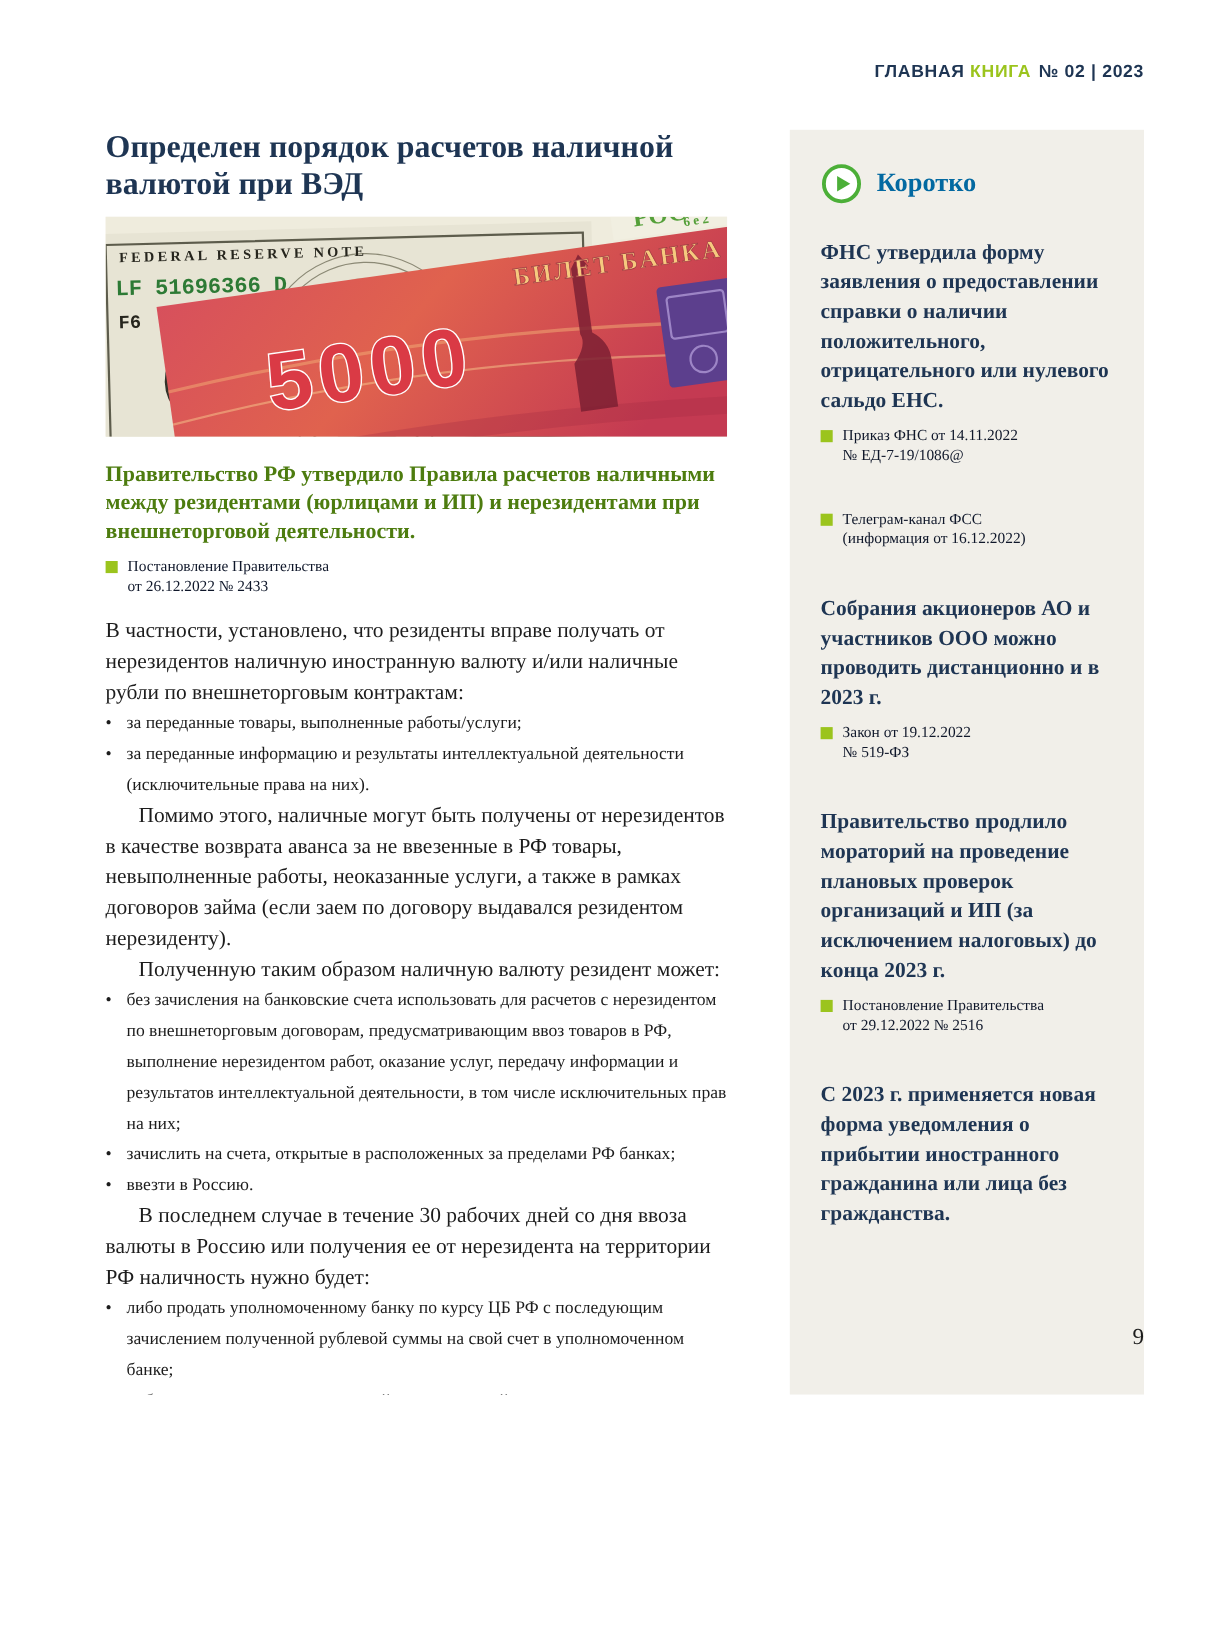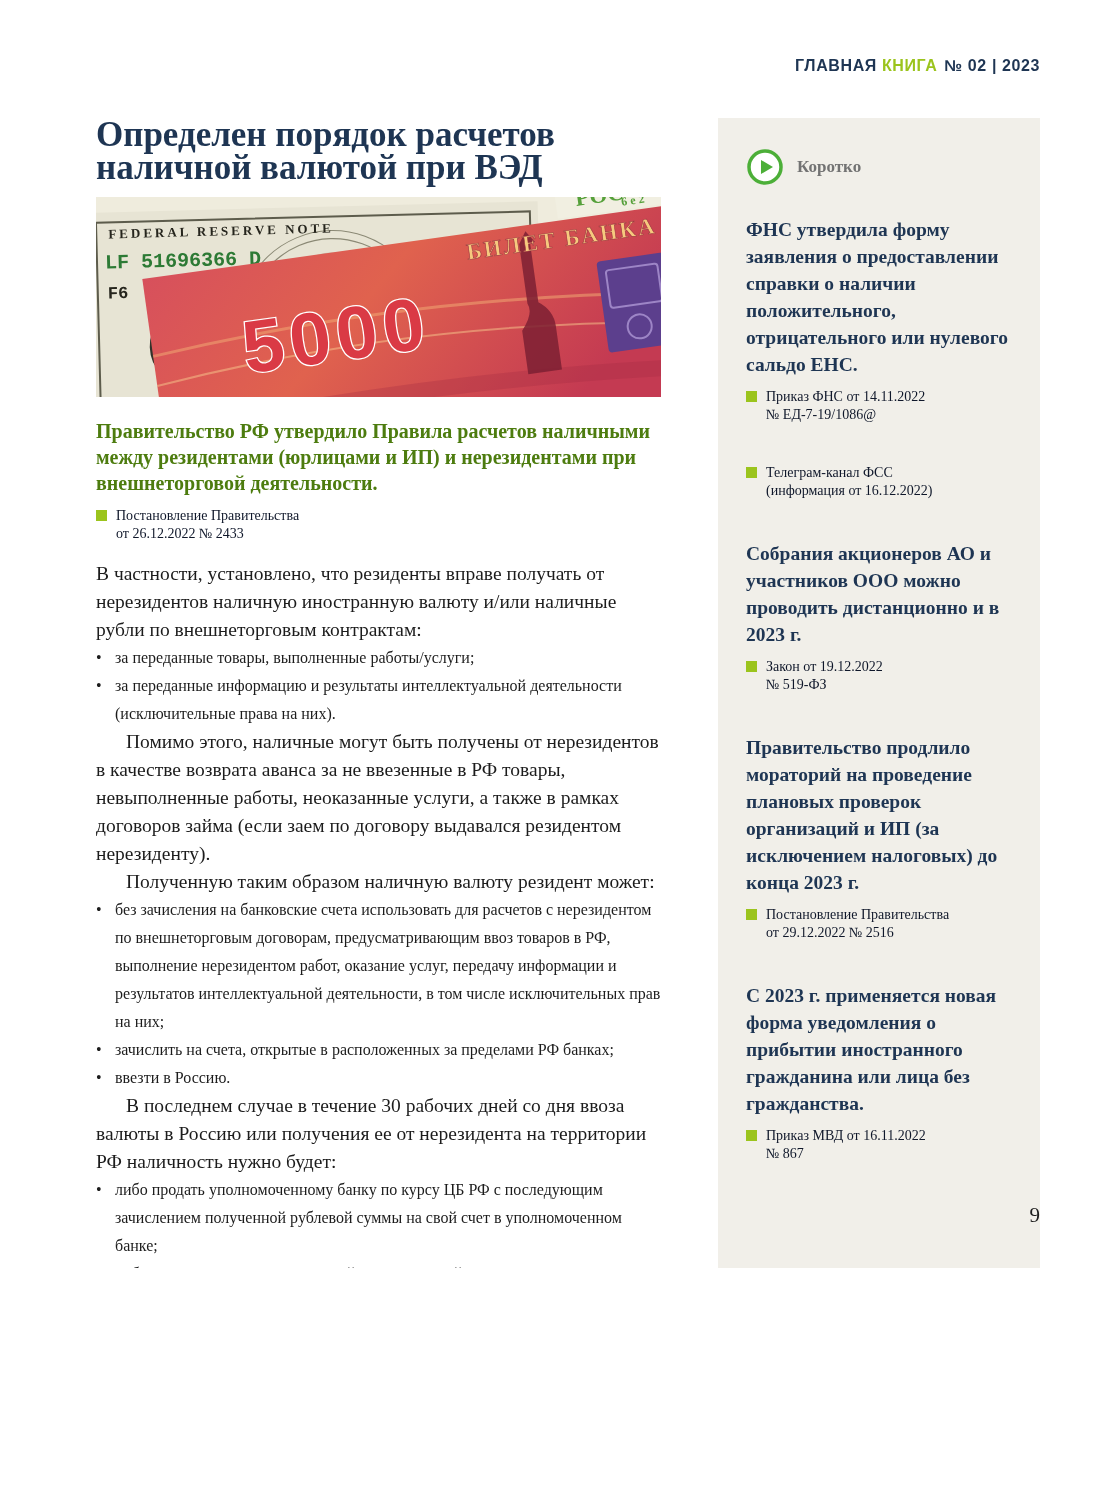--- a/index.html
+++ b/index.html
@@ -7,37 +7,37 @@
   .page{position:relative;width:1104px;height:1268px;margin:0 auto;background:#ffffff;
         font-family:"Liberation Serif",serif;color:#1c1c1c;overflow:hidden}
 
   .page-header{position:absolute;top:57px;right:64px;font-family:"Liberation Sans",sans-serif;
         font-size:16px;font-weight:700;letter-spacing:.6px;color:#1e3553;white-space:nowrap}
   .brand-green{color:#9bc41d;margin-left:5px}
   .brand-issue{margin-left:7px}
 
   .content{position:absolute;top:118px;left:96px;display:flex;gap:57px;align-items:flex-start}
   .article{width:565px;flex:0 0 565px}
-  .article-title{font-size:35px;line-height:33px;font-weight:700;color:#1e3553;margin-bottom:13px}
+  .article-title{font-size:29px;line-height:33px;font-weight:700;color:#1e3553;margin-bottom:13px}
   .figure{width:565px;height:200px;margin-bottom:21px;overflow:hidden;background:#efecdd}
   .lead{font-size:20px;line-height:26px;font-weight:700;color:#4d7c0f;margin-bottom:11px}
 
   .ref{display:flex;gap:9px;font-size:14px;line-height:18px;color:#0f172a}
   .ref-square{flex:0 0 11px;width:11px;height:11px;background:#9bc41d;margin-top:3px}
   .article-ref{margin-bottom:17px}
 
   .body-p{font-size:19.5px;line-height:28px}
   .indent{text-indent:30px}
   .bullet{font-size:16px;line-height:28px;padding-left:19px;text-indent:-19px}
   .b-dot{display:inline-block;width:19px;text-indent:0}
 
   .sidebar{flex:0 0 322px;width:322px;background:#f1efe9;padding:30px 24px 36px 28px;min-height:1258px}
   .sidebar-head{display:flex;align-items:center;gap:13px;margin-bottom:30px}
   .play-icon{width:38px;height:38px;flex:0 0 38px}
-  .sidebar-title{font-size:17px;font-weight:700;color:#737373}
+  .sidebar-title{font-size:24px;font-weight:700;color:#0369a1}
   .side-item{margin-bottom:40px}
   .side-item:last-child{margin-bottom:0}
   .side-title{font-size:19.5px;line-height:27px;font-weight:700;color:#1e3553;margin-bottom:10px}
 
   .page-number{position:absolute;right:64px;bottom:40px;font-size:21px;color:#1c1c1c}
 </style>
 </head>
 <body>
 
 <div class="page">
@@ -169,27 +169,20 @@
           <span class="ref-square"></span>
           <span class="ref-text">
             <span>Постановление Правительства</span><br>
             <span>от 29.12.2022 № 2516</span>
           </span>
         </div>
       </section>
 
       <section class="side-item">
         <h3 class="side-title">С 2023 г. применяется новая форма уведомления о прибытии иностранного гражданина или лица без гражданства.</h3>
-        <div class="ref">
-          <span class="ref-square"></span>
-          <span class="ref-text">
-            <span>Приказ МВД от 16.11.2022</span><br>
-            <span>№ 867</span>
-          </span>
-        </div>
       </section>
     </aside>
 
   </div>
 
   <div class="page-number">9</div>
 
 </div>
 
 </body></html>

